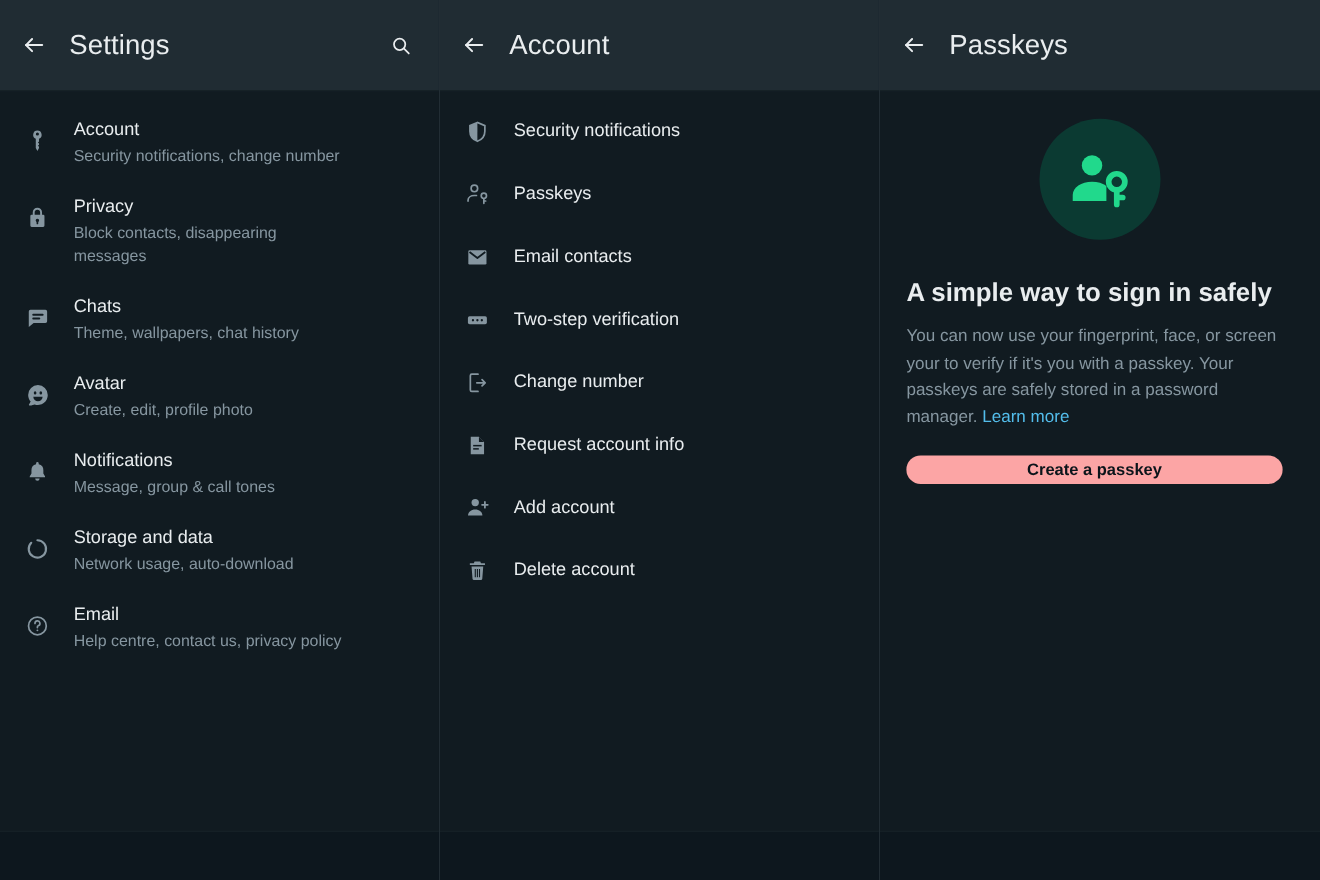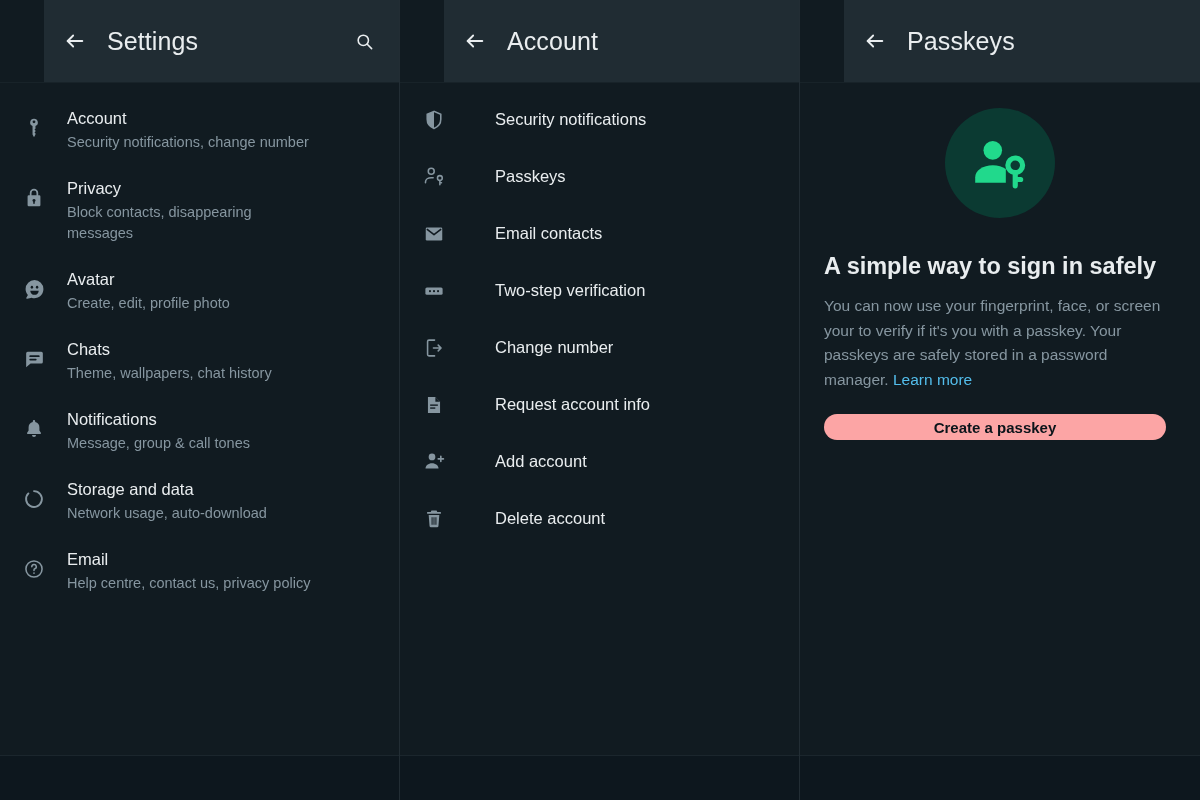--- a/index.html
+++ b/index.html
@@ -31,21 +31,20 @@
   .pane:last-child { border-right: none; }
 
   
   .pane-header {
     height: 82px;
     background: #202c33;
     display: flex;
     align-items: center;
     padding: 0 18px 0 14px;
     position: relative;
-    margin-left: 44px;
   }
   .pane-header .back-btn {
     width: 34px;
     height: 34px;
     display: flex;
     align-items: center;
     justify-content: center;
     flex: 0 0 auto;
     border-radius: 50%;
   }
@@ -115,21 +114,20 @@
     max-width: 250px;
   }
 
   
   .account-list { padding-top: 8px; }
   .account-row {
     display: flex;
     align-items: center;
     height: 57px;
     padding: 0 16px;
-    gap: 28px;
   }
   .account-row .row-icon {
     width: 36px;
     flex: 0 0 36px;
     display: flex;
     align-items: center;
     justify-content: center;
   }
   .account-label {
     margin-left: 15px;
@@ -242,43 +240,43 @@
           </div>
           <div class="row-text">
             <div class="row-title">Privacy</div>
             <div class="row-sub" style="max-width:210px;">Block contacts, disappearing messages</div>
           </div>
         </div>
 
         <div class="settings-row">
           <div class="row-icon">
             <svg width="23" height="23" viewBox="0 0 24 24" fill="#8696a0">
+              <path d="M3.3 5.4A1.6 1.6 0 0 1 4.9 3.8h14.2a1.6 1.6 0 0 1 1.6 1.6v9.3a1.6 1.6 0 0 1-1.6 1.6H7.9l-4.6 3.9z"></path>
+              <rect x="6.6" y="7.6" width="10.8" height="1.9" rx=".95" fill="#111b21"></rect>
+              <rect x="6.6" y="11.1" width="7.6" height="1.9" rx=".95" fill="#111b21"></rect>
+            </svg>
+          </div>
+          <div class="row-text">
+            <div class="row-title">Chats</div>
+            <div class="row-sub">Theme, wallpapers, chat history</div>
+          </div>
+        </div>
+
+        <div class="settings-row">
+          <div class="row-icon">
+            <svg width="23" height="23" viewBox="0 0 24 24" fill="#8696a0">
               <path d="M12 2.2A9.3 9.3 0 0 0 2.7 11.5c0 2.4.9 4.6 2.4 6.2l-1.6 2.8a.75.75 0 0 0 .8 1.1c2-.3 3.6-.7 4.6-1.1a9.3 9.3 0 0 0 12.4-9A9.3 9.3 0 0 0 12 2.2z"></path>
               <ellipse cx="9.3" cy="9.6" rx="1.25" ry="1.5" fill="#111b21"></ellipse>
               <ellipse cx="14.7" cy="9.6" rx="1.25" ry="1.5" fill="#111b21"></ellipse>
               <path d="M7.6 13.2h8.8a4.4 4.4 0 0 1-8.8 0z" fill="#111b21"></path>
             </svg>
           </div>
           <div class="row-text">
             <div class="row-title">Avatar</div>
             <div class="row-sub">Create, edit, profile photo</div>
-          </div>
-        </div>
-
-        <div class="settings-row">
-          <div class="row-icon">
-            <svg width="23" height="23" viewBox="0 0 24 24" fill="#8696a0">
-              <path d="M3.3 5.4A1.6 1.6 0 0 1 4.9 3.8h14.2a1.6 1.6 0 0 1 1.6 1.6v9.3a1.6 1.6 0 0 1-1.6 1.6H7.9l-4.6 3.9z"></path>
-              <rect x="6.6" y="7.6" width="10.8" height="1.9" rx=".95" fill="#111b21"></rect>
-              <rect x="6.6" y="11.1" width="7.6" height="1.9" rx=".95" fill="#111b21"></rect>
-            </svg>
-          </div>
-          <div class="row-text">
-            <div class="row-title">Chats</div>
-            <div class="row-sub">Theme, wallpapers, chat history</div>
           </div>
         </div>
 
         <div class="settings-row">
           <div class="row-icon">
             <svg width="22" height="22" viewBox="0 0 24 24" fill="#8696a0">
               <path d="M12 2.3a1.3 1.3 0 0 0-1.3 1.3v.7A6.1 6.1 0 0 0 6.1 10.3v3.3l-1.6 2.6a.8.8 0 0 0 .68 1.2h13.64a.8.8 0 0 0 .68-1.2l-1.6-2.6v-3.3A6.1 6.1 0 0 0 13.3 4.3v-.7A1.3 1.3 0 0 0 12 2.3z"></path>
               <path d="M9.8 18.6h4.4a2.2 2.2 0 0 1-4.4 0z"></path>
             </svg>
           </div>

